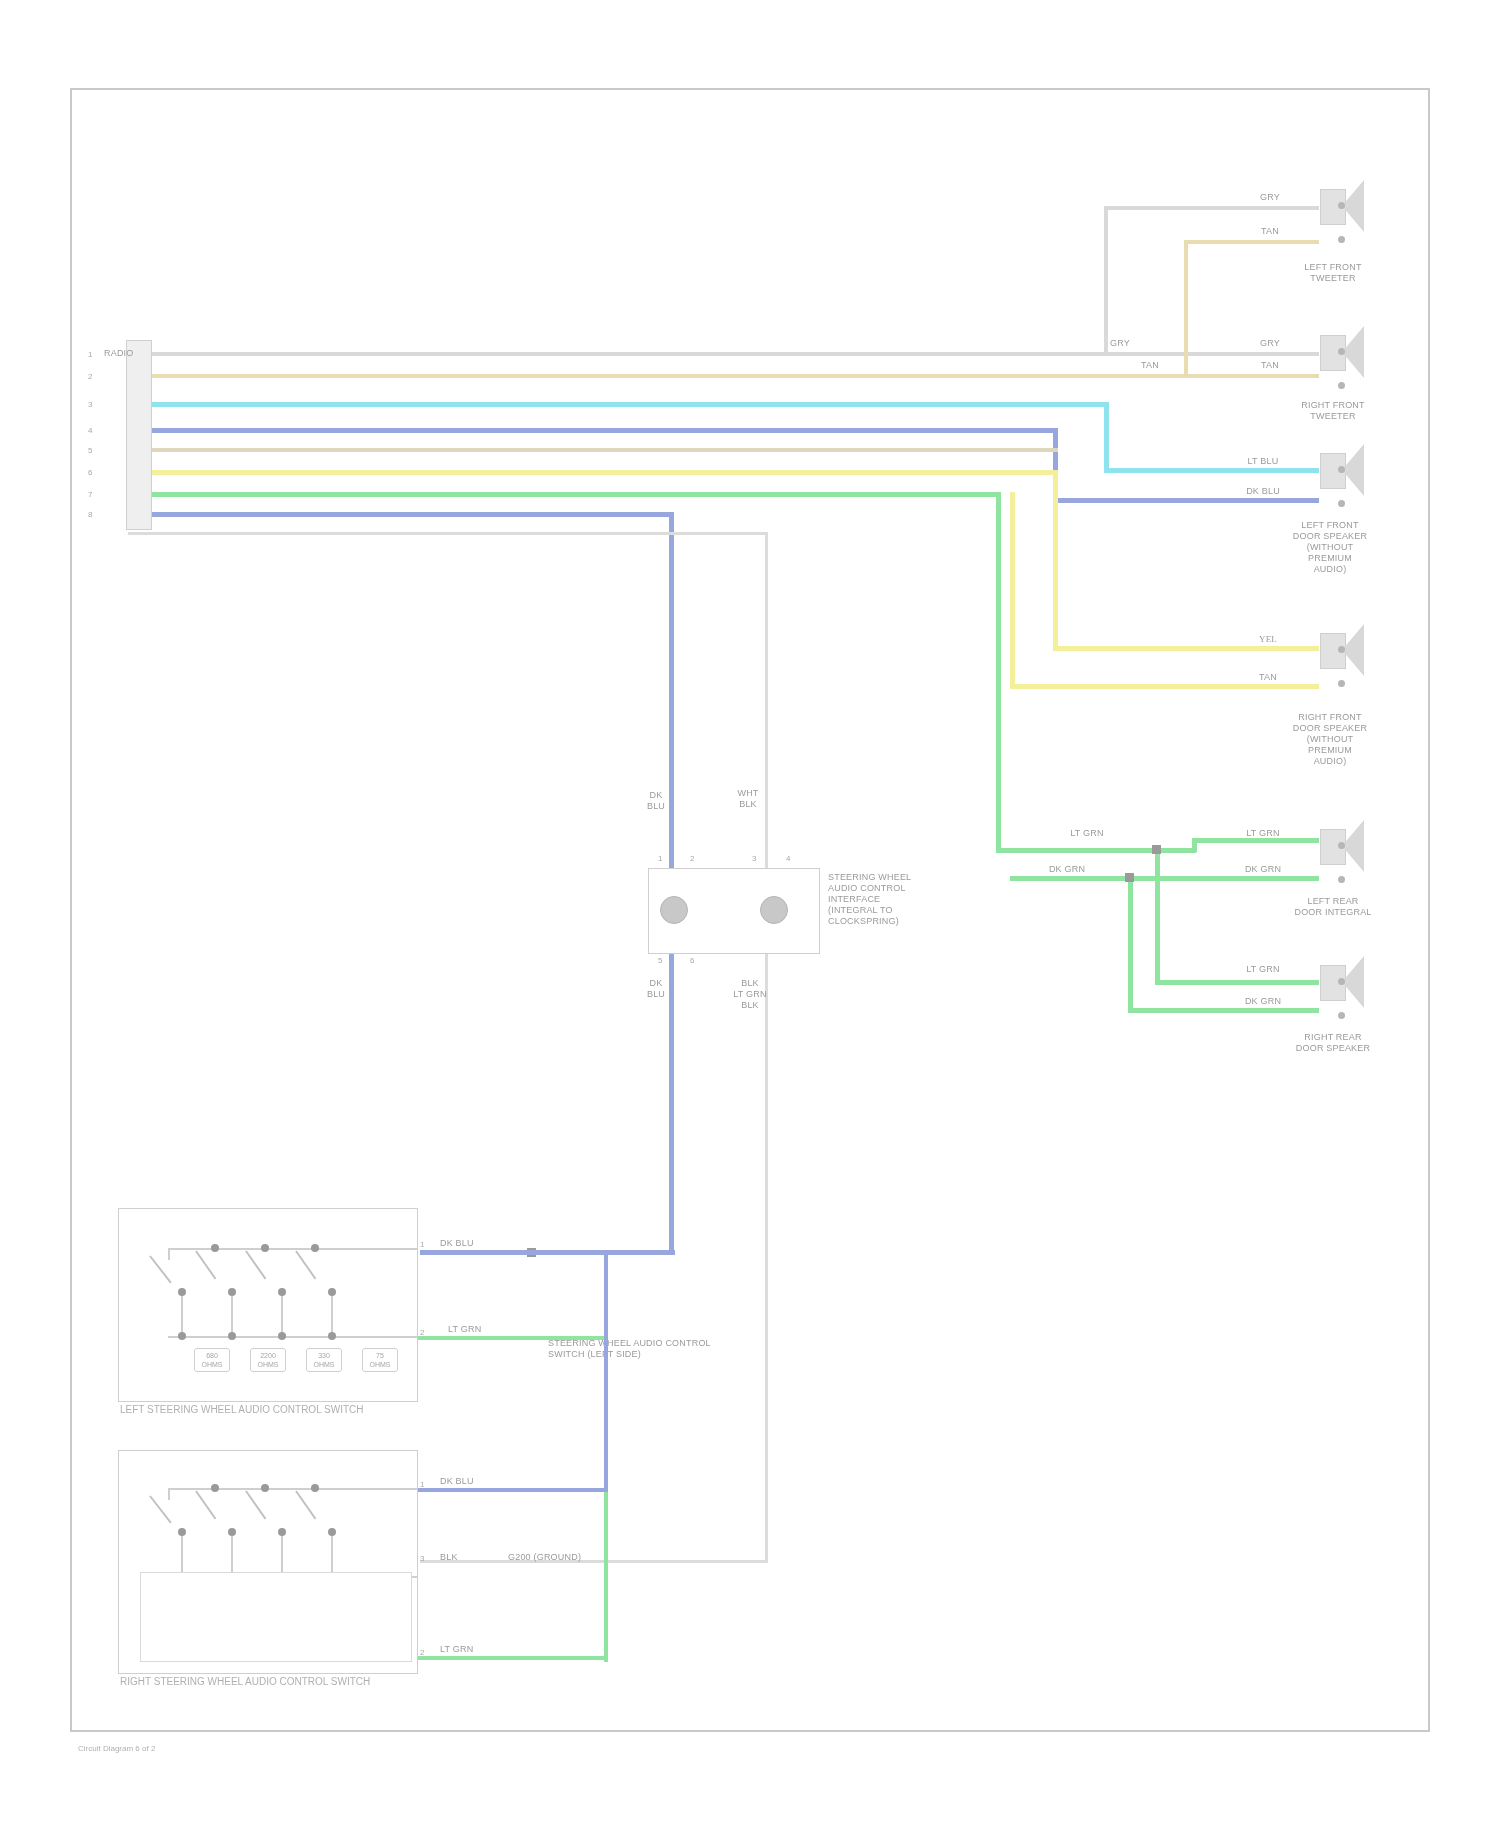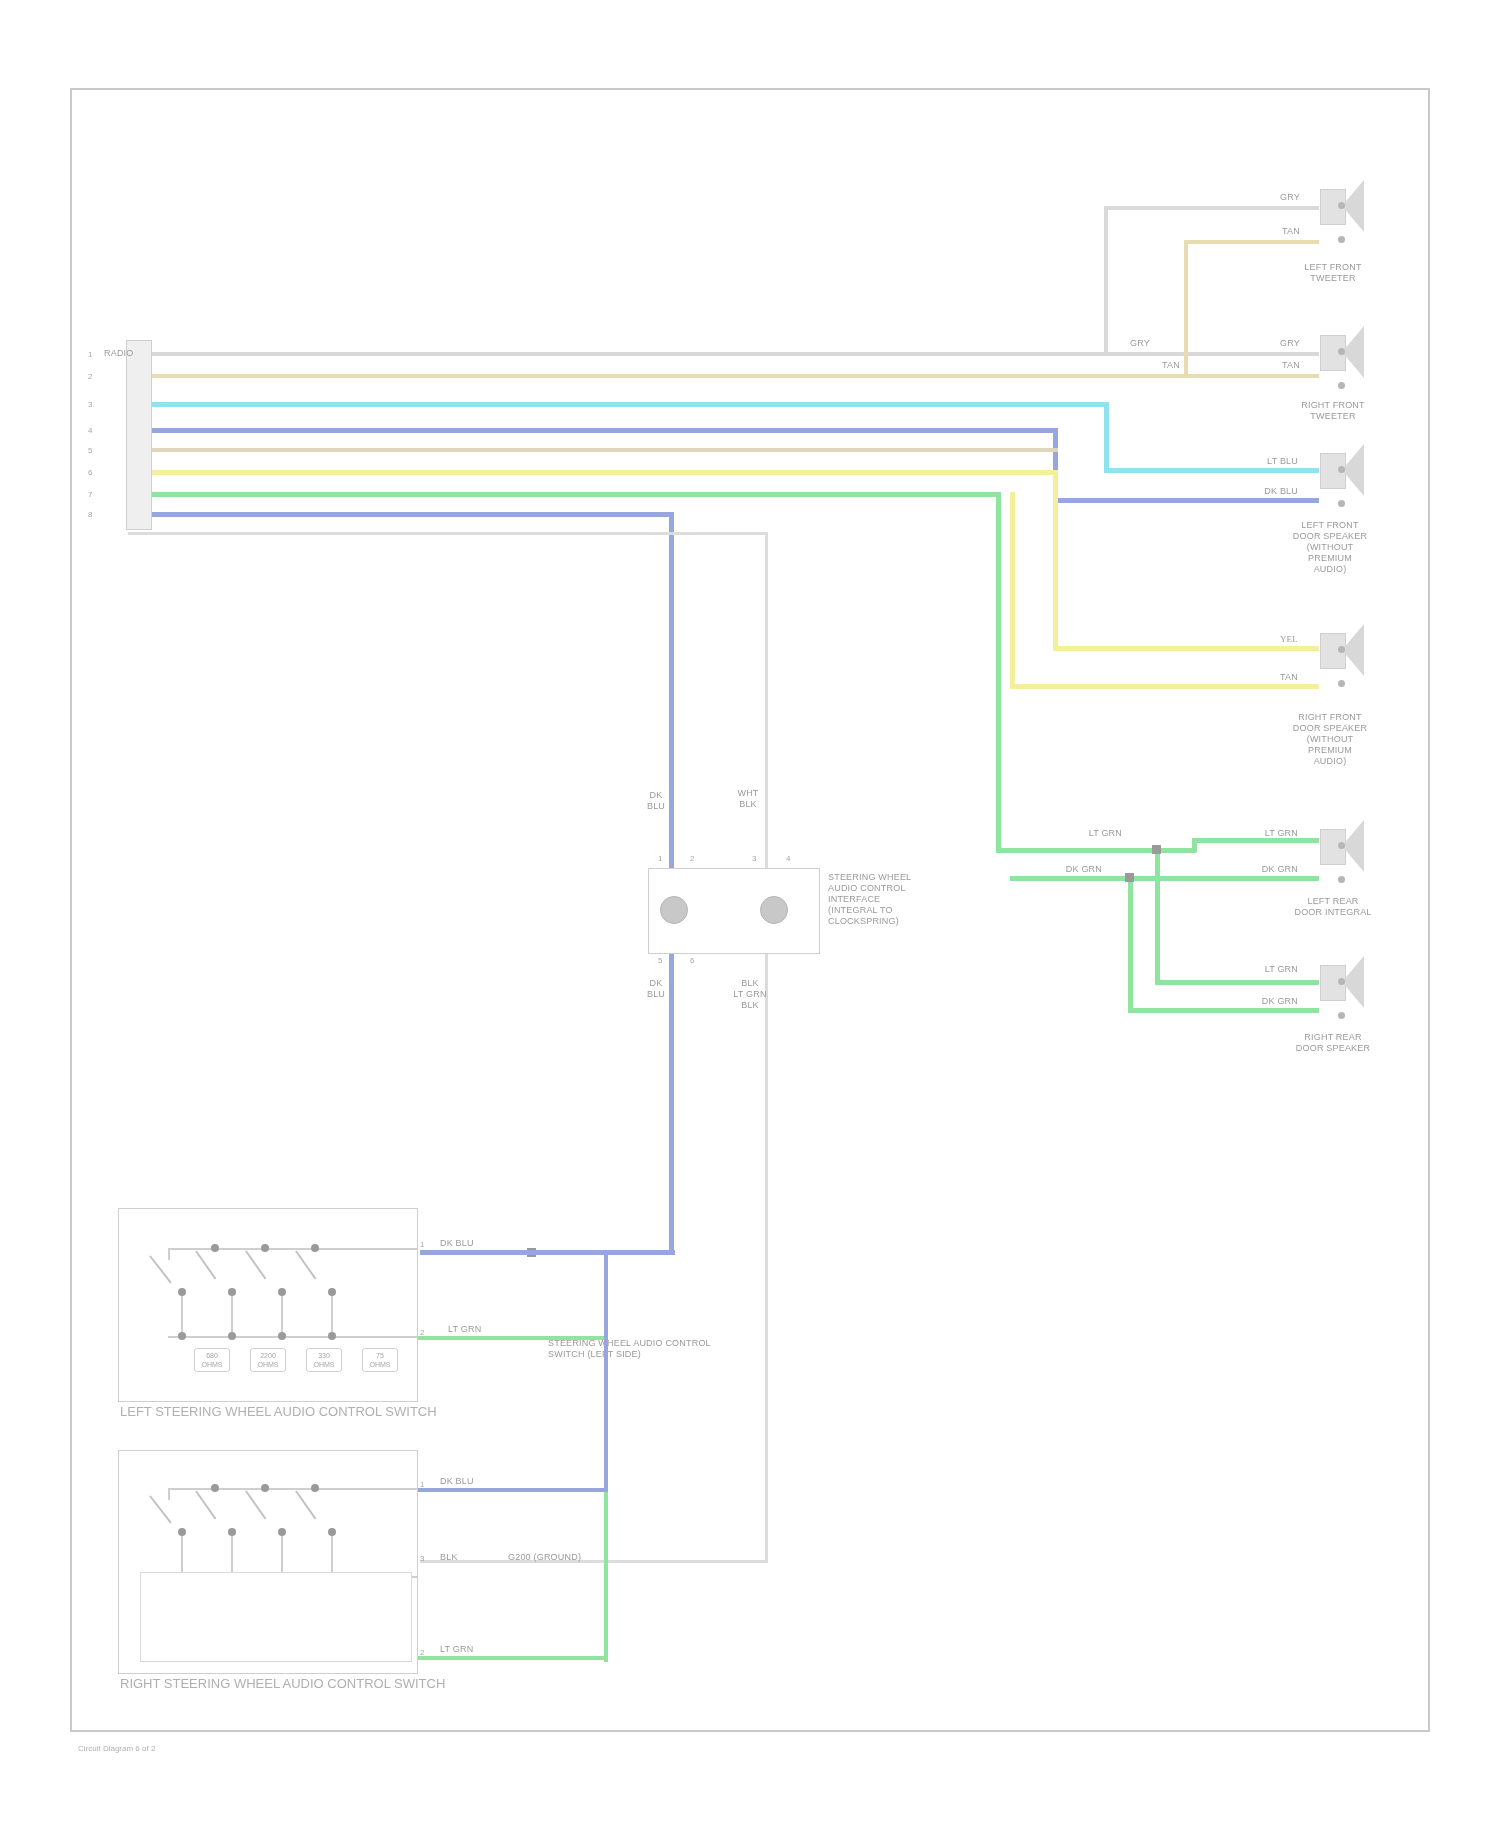--- a/index.html
+++ b/index.html
@@ -10,21 +10,21 @@
   .frame{position:absolute;border:2px solid #c9c9c9;background:transparent;}
 
   
   .wire{position:absolute;}
   .h{height:3px;}
   .v{width:3px;}
 
   .lbl{position:absolute;font-size:9px;line-height:11px;color:#9a9a9a;
        white-space:pre;letter-spacing:.2px;}
   .lbl.c{text-align:center;}
-  .lbl.r{text-align:right;}
+  .lbl.r{text-align:center;}
 
   .pin{position:absolute;font-size:8px;color:#a8a8a8;}
 
   .box{position:absolute;border:1.5px solid #cfcfcf;background:#fff;}
 
   .spk{position:absolute;}
   .spk .cone{position:absolute;left:22px;top:0;width:0;height:0;
      border-top:26px solid transparent;border-bottom:26px solid transparent;
      border-right:22px solid #d8d8d8;}
   .spk .body{position:absolute;left:0px;top:9px;width:24px;height:34px;
@@ -40,21 +40,21 @@
 
   .sw-arm{position:absolute;height:2px;background:#c2c2c2;
           transform-origin:left center;}
   .res{position:absolute;width:34px;height:22px;border:1.2px solid #d0d0d0;
        background:#fff;border-radius:3px;}
   .res span{display:block;text-align:center;font-size:7px;line-height:9px;
        color:#a5a5a5;padding-top:2px;}
 
   .conn{position:absolute;border:1.5px solid #cfcfcf;background:#efefef;}
 
-  .caption{position:absolute;font-size:13px;color:#b0b0b0;}
+  .caption{position:absolute;font-size:10px;color:#b0b0b0;}
   .tiny{font-size:8px;line-height:10px;}
 </style>
 </head>
 <body>
 
 <div id="page">
 
   <div class="frame" style="left:70px;top:88px;width:1356px;height:1640px;"></div>
 
   <div class="wire h" style="left:128px;top:352px;width:980px;background:#d9d9d9;height:4px;"></div>

